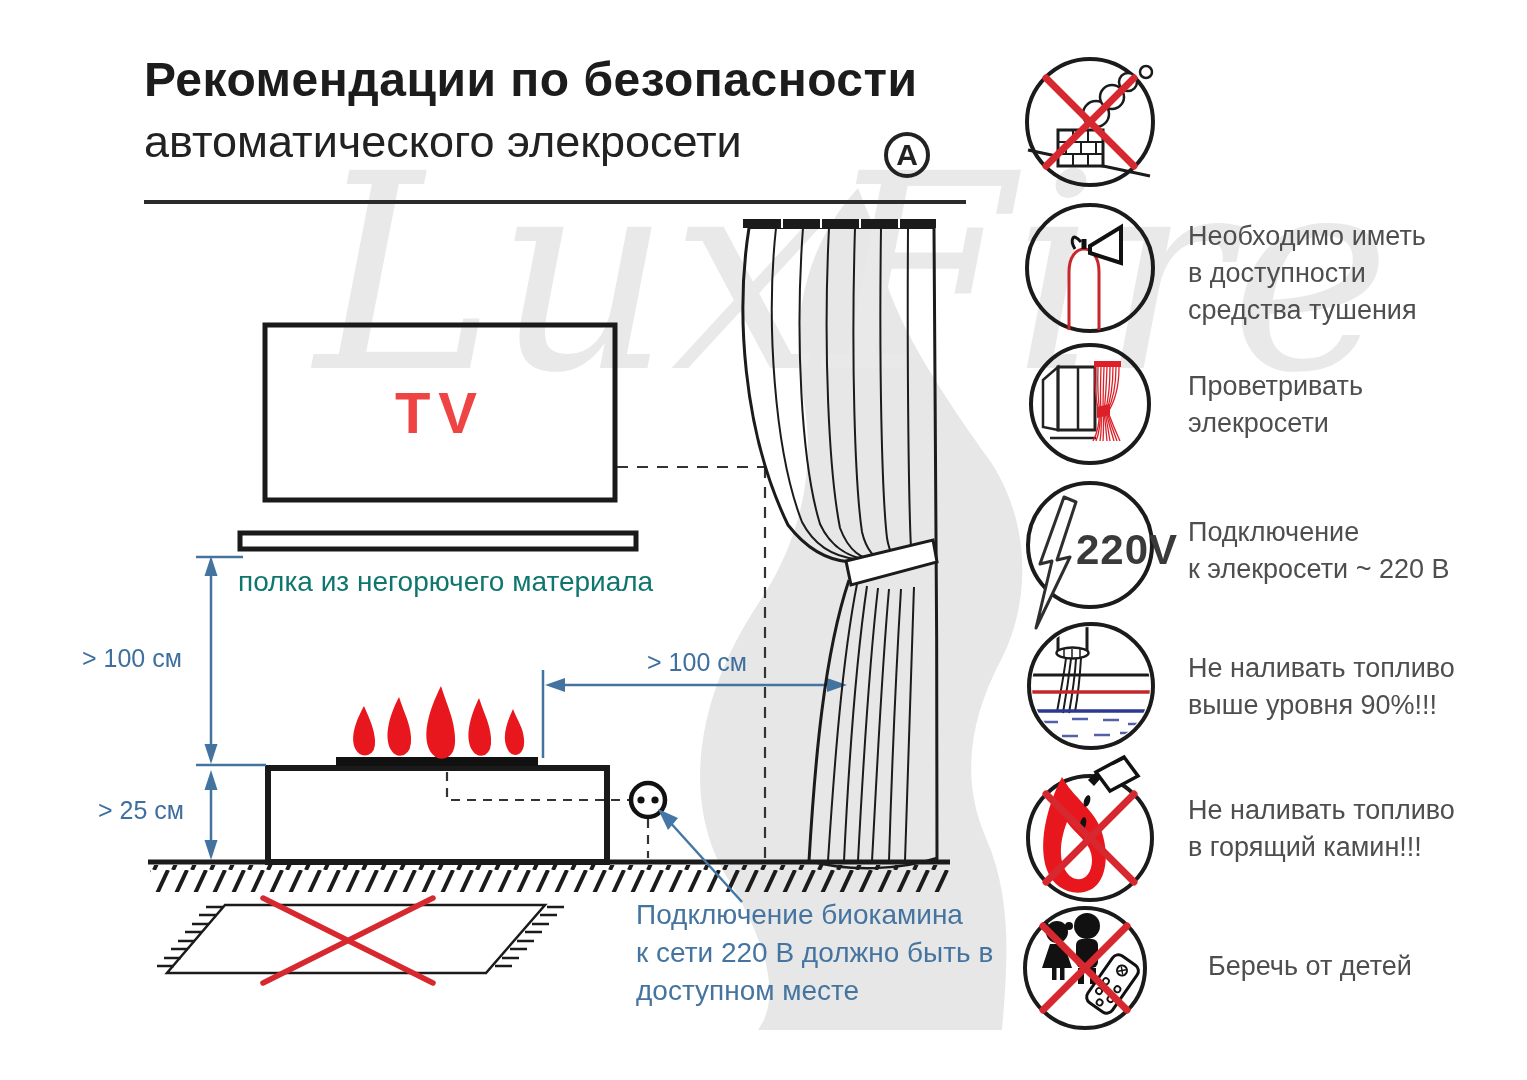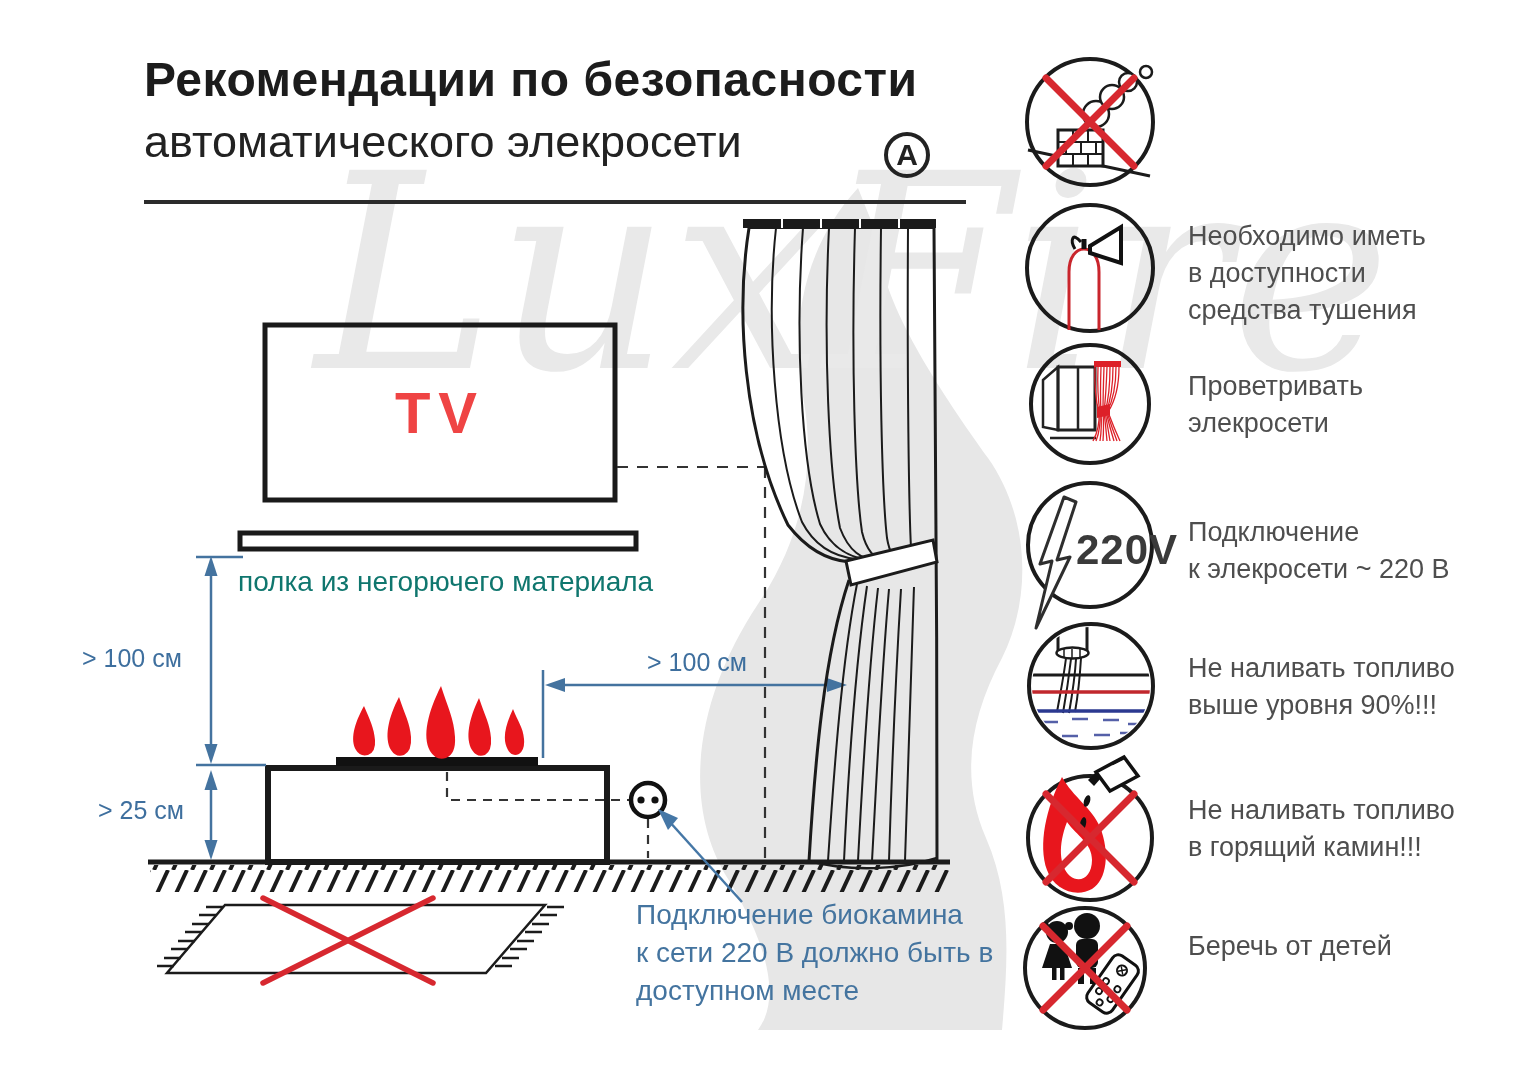--- a/index.html
+++ b/index.html
@@ -19,21 +19,21 @@
   .tv-label{left:265px;top:325px;width:350px;height:175px;display:flex;align-items:center;justify-content:center;
             font-size:58px;font-weight:700;letter-spacing:8px;color:#ef4444;z-index:2;}
   .shelf-caption{left:238px;top:566px;font-size:28px;color:#0f766e;z-index:2;}
   .dim-label{font-size:25px;color:#3e6f9e;z-index:2;white-space:nowrap;}
   .dim-a{left:82px;top:644px;}
   .dim-b{left:98px;top:796px;}
   .dim-c{left:612px;top:648px;width:170px;text-align:center;}
   .outlet-note{left:618px;top:896px;font-size:28px;line-height:38px;color:#44749f;white-space:pre-line;z-index:2;margin-left:18px;}
   
   .rule-label{left:1188px;font-size:27px;line-height:37px;color:#4e4e4e;white-space:pre-line;z-index:2;}
-  .r1{top:84px;} .r2{top:218px;} .r3{top:368px;} .r4{top:514px;} .r5{top:650px;} .r6{top:792px;} .r7{top:928px;}
+  .r1{top:84px;} .r2{top:218px;} .r3{top:368px;} .r4{top:514px;} .r5{top:650px;} .r6{top:792px;} .r7{top:948px;margin-left:20px;}
   .voltage{left:1076px;top:526px;width:76px;font-size:42px;font-weight:700;color:#3a3a3a;z-index:2;letter-spacing:1px;}
 </style>
 </head>
 <body>
 
 <div class="stage">
 
   <svg width="1527" height="1080" style="z-index:0">
     <path fill="#e7e7e7" d="
       M858,188 C806,244 788,322 804,402 C816,472 800,542 758,604

